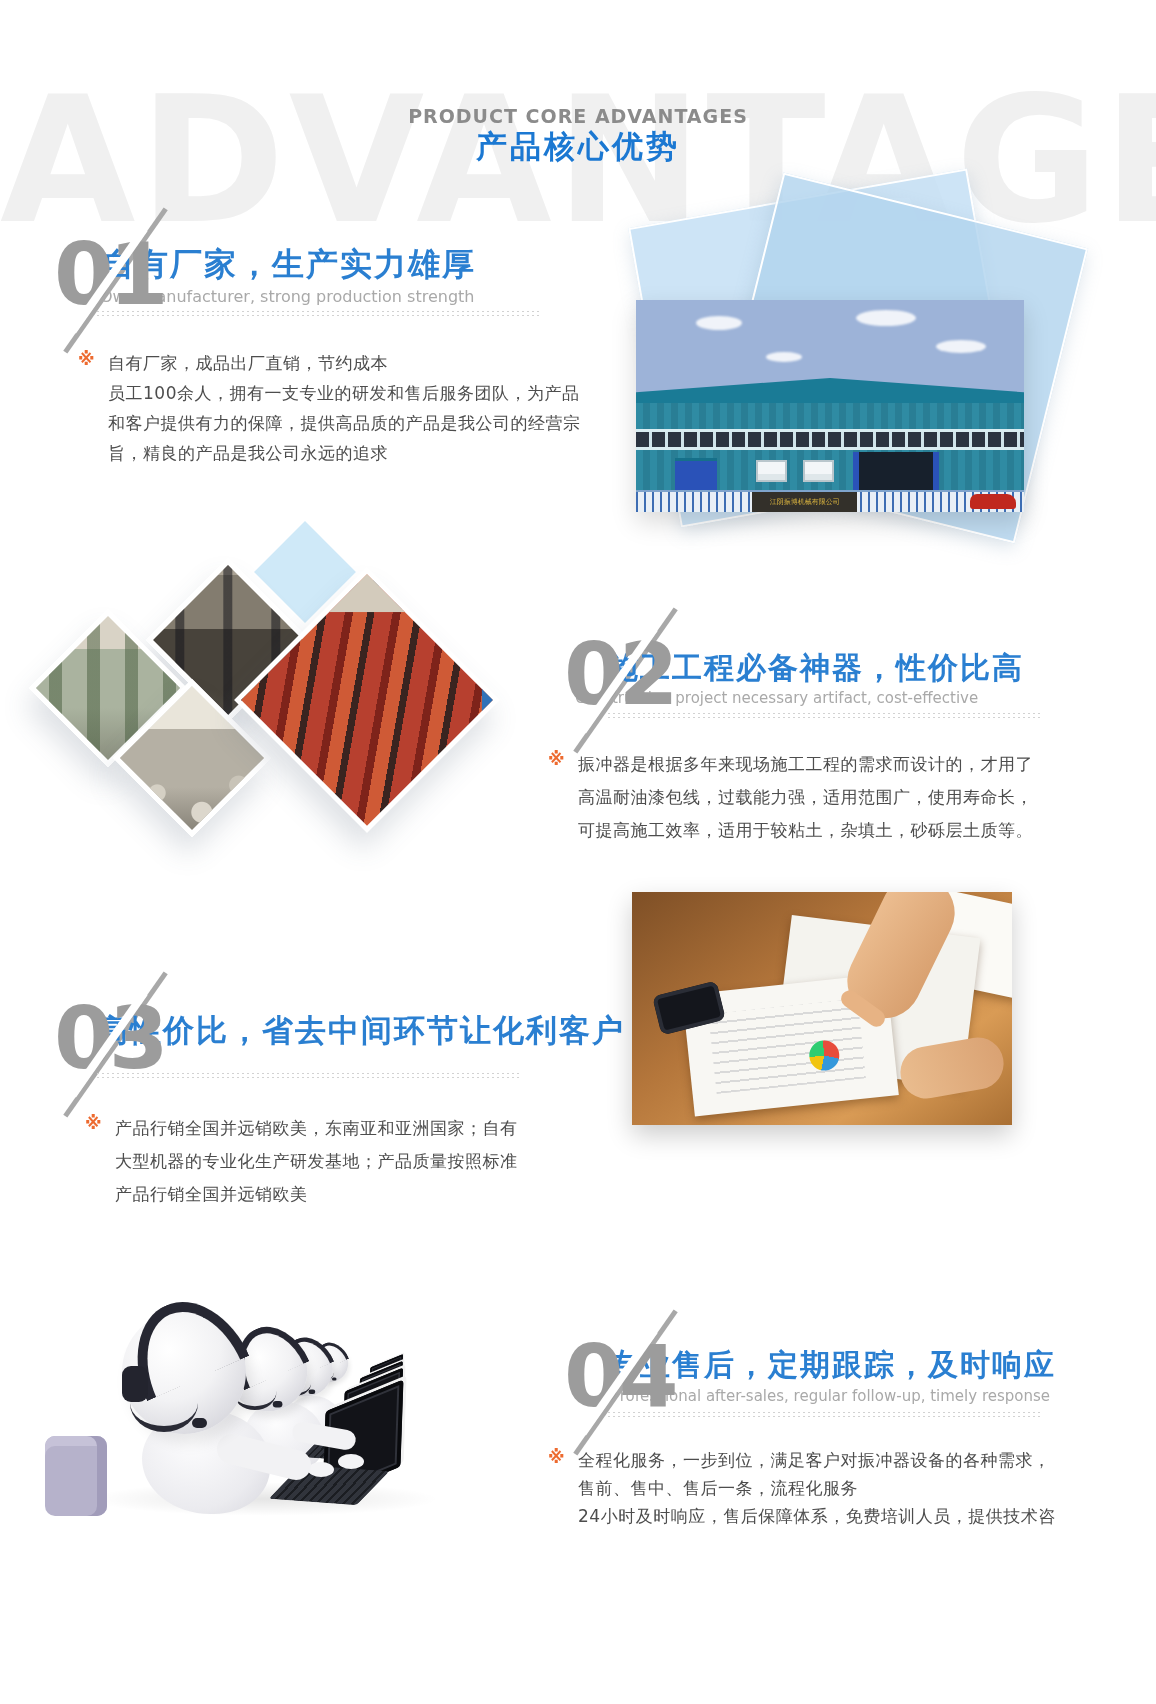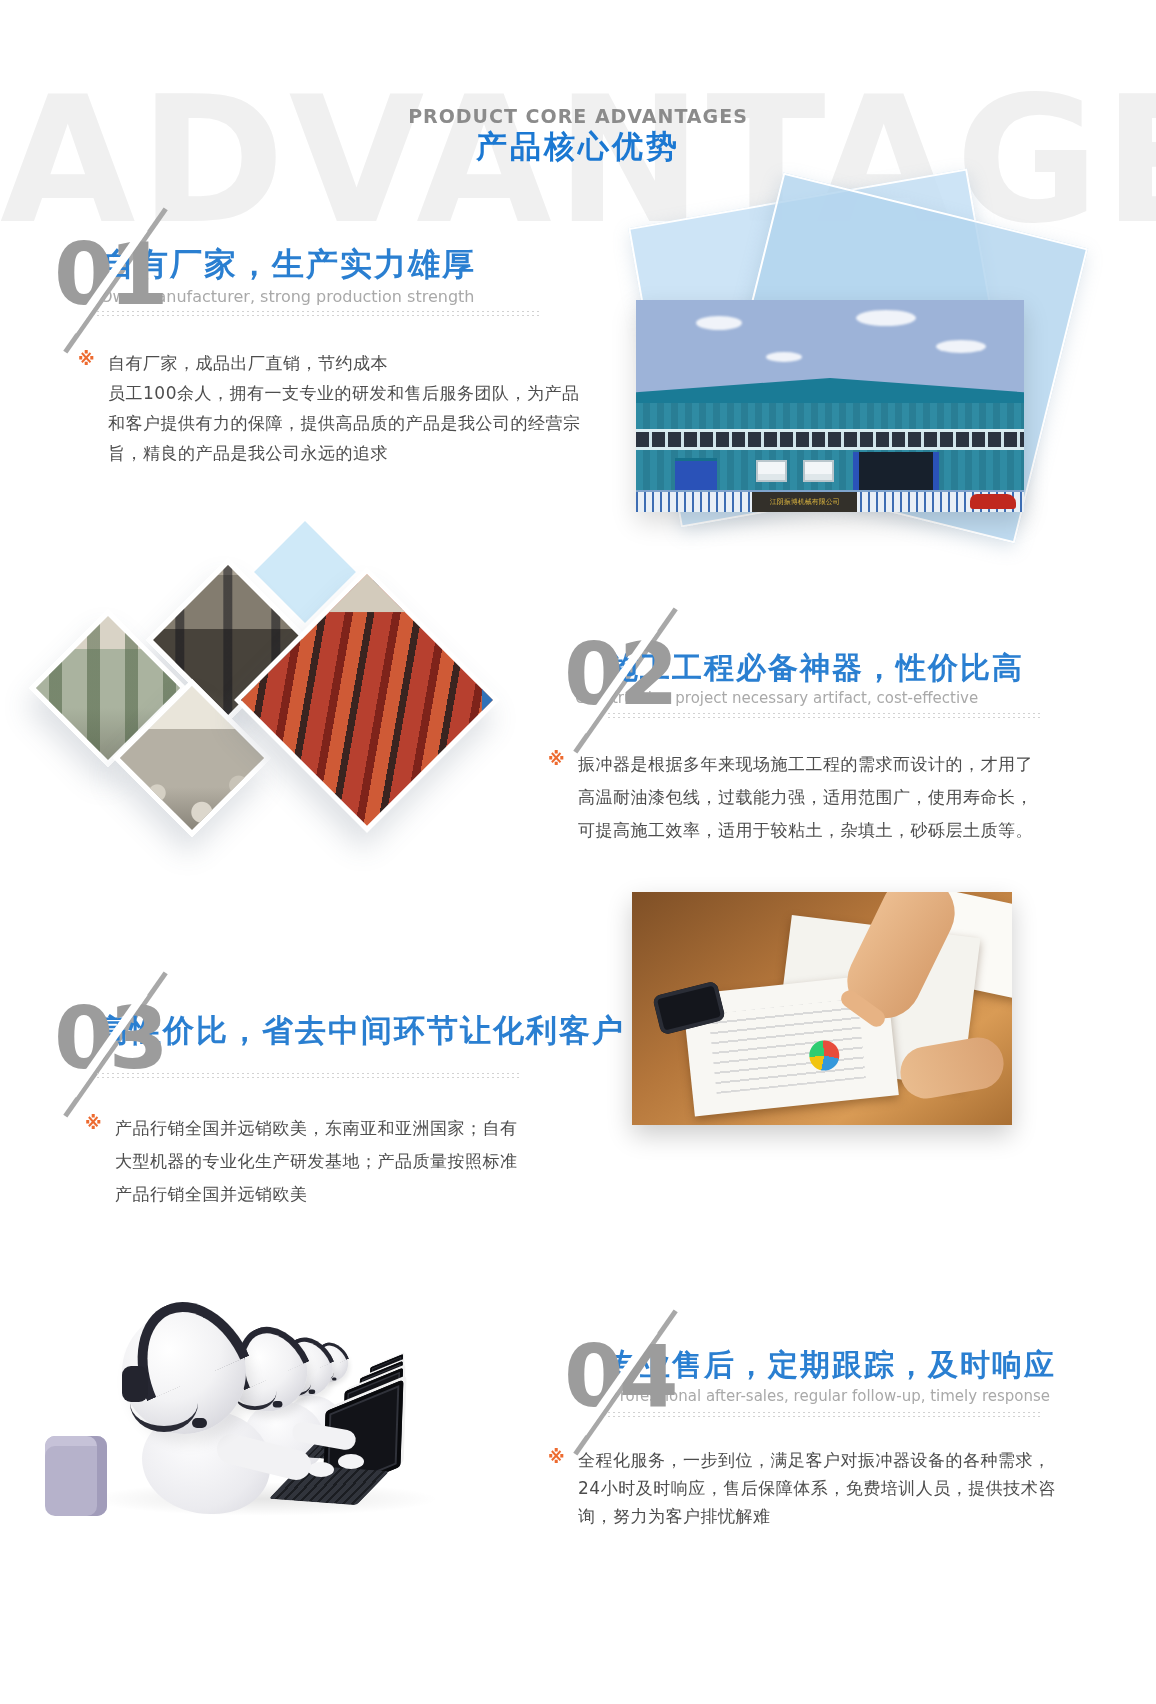--- a/index.html
+++ b/index.html
@@ -346,17 +346,17 @@
     <span class="tail"></span>
     <span class="digits">04</span>
     <span class="cut"></span>
   </div>
   <div class="sec-title" id="title4">专业售后，定期跟踪，及时响应</div>
   <div class="sec-sub" id="sub4">Professional after-sales, regular follow-up, timely response</div>
   <div class="dots" id="dots4"></div>
   <div class="body-block" id="body4">
     <span class="marker">※</span>
     <div class="bline">全程化服务，一步到位，满足客户对振冲器设备的各种需求，</div>
+    <div class="bline">售前、售中、售后一条，流程化服务</div>
     <div class="bline">24小时及时响应，售后保障体系，免费培训人员，提供技术咨</div>
-    <div class="bline">询，努力为客户排忧解难</div>
   </div>
 
 </div>
 
 </body></html>

